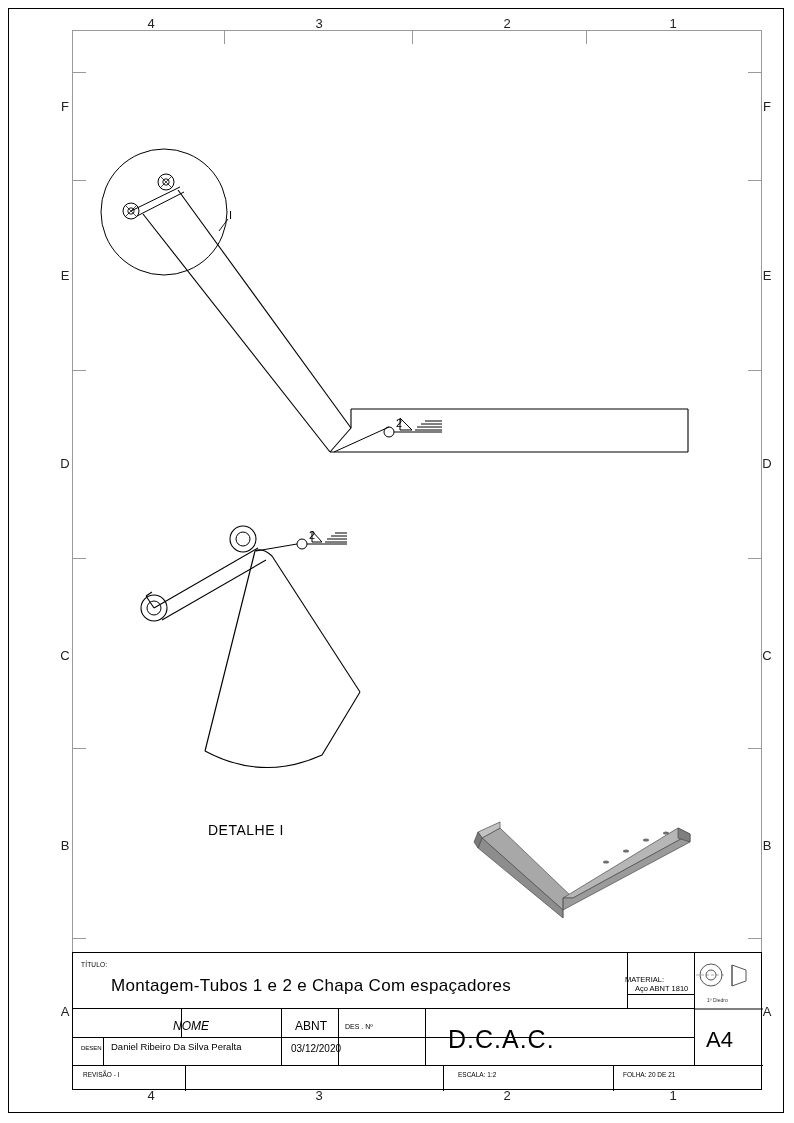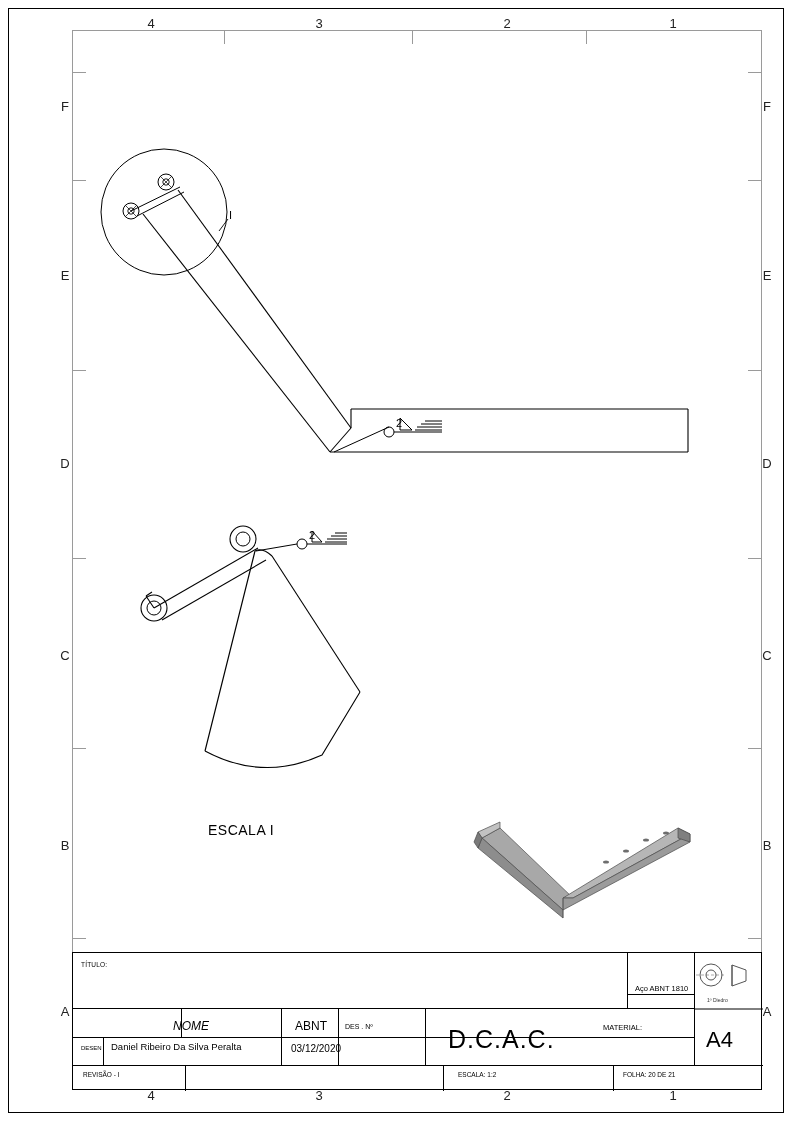--- a/index.html
+++ b/index.html
@@ -133,23 +133,22 @@
     top: 88px;
     text-align: right;
   }
   #tb-data-val {
     font-size: 10px;
     left: 218px;
     top: 90px;
   }
   #tb-material-l {
     font-size: 7.5px;
-    left: 530px;
+    left: 552px;
     top: 22px;
-    margin-top: 48px;
   }
   #tb-material-v {
     font-size: 7.5px;
     left: 562px;
     top: 31px;
   }
   #tb-revisao {
     font-size: 6.5px;
     left: 10px;
     top: 118px;
@@ -315,21 +314,21 @@
 
       <ellipse cx="606" cy="862" rx="3" ry="1.6" fill="#6e6e6e" stroke="none"></ellipse>
       <ellipse cx="626" cy="851" rx="3" ry="1.6" fill="#6e6e6e" stroke="none"></ellipse>
       <ellipse cx="646" cy="840" rx="3" ry="1.6" fill="#6e6e6e" stroke="none"></ellipse>
       <ellipse cx="666" cy="833" rx="3" ry="1.6" fill="#6e6e6e" stroke="none"></ellipse>
 
       <path d="M 563,898 L 563,918" fill="none" stroke="#5a5a5a"></path>
     </g>
   </svg>
 
-  <div id="detalhe-label">ESCALA I</div>
+  <div id="detalhe-label">DETALHE I</div>
 
   <div id="title-block">
 
     <div class="tb-line tb-h" style="left:0; top:55px;  width:621px;"></div>
     <div class="tb-line tb-h" style="left:0; top:84px;  width:621px;"></div>
     <div class="tb-line tb-h" style="left:0; top:112px; width:690px;"></div>
     <div class="tb-line tb-v" style="left:30px;  top:84px;  height:28px;"></div>
     <div class="tb-line tb-v" style="left:208px; top:55px;  height:57px;"></div>
     <div class="tb-line tb-v" style="left:265px; top:55px;  height:57px;"></div>
     <div class="tb-line tb-v" style="left:352px; top:55px;  height:57px;"></div>
@@ -344,20 +343,21 @@
     <svg width="69" height="112" style="position:absolute; left:621px; top:0;">
       <ellipse cx="17" cy="22" rx="11" ry="11" fill="none" stroke="#555" stroke-width="1"></ellipse>
       <ellipse cx="17" cy="22" rx="5" ry="5" fill="none" stroke="#555" stroke-width="1"></ellipse>
       <path d="M 38,12 L 52,17 L 52,28 L 38,33 Z" fill="none" stroke="#555" stroke-width="1"></path>
       <path d="M 38,12 L 38,33" stroke="#555" stroke-width="1"></path>
       <path d="M 2,22 L 32,22" stroke="#555" stroke-width="0.5" stroke-dasharray="3,2"></path>
       <path d="M 0,56 L 69,56" stroke="#000" stroke-width="1"></path>
     </svg>
 
     <div class="tb-label" id="tb-titulo-l" style="left:8px; top:8px;">TÍTULO:</div>
+    <div class="tb-text" id="tb-title-main">Montagem-Tubos 1 e 2 e Chapa Com espaçadores</div>
 
     <div class="tb-text" id="tb-nome-h">NOME</div>
     <div class="tb-text" id="tb-data-h">ABNT</div>
     <div class="tb-text" id="tb-desn-h">DES . Nº</div>
 
     <div class="tb-text" id="tb-desen">DESEN</div>
     <div class="tb-text" id="tb-nome-val">Daniel Ribeiro Da Silva Peralta</div>
     <div class="tb-text" id="tb-data-val">03/12/2020</div>
 
     <div class="tb-text" id="tb-material-l">MATERIAL:</div>

